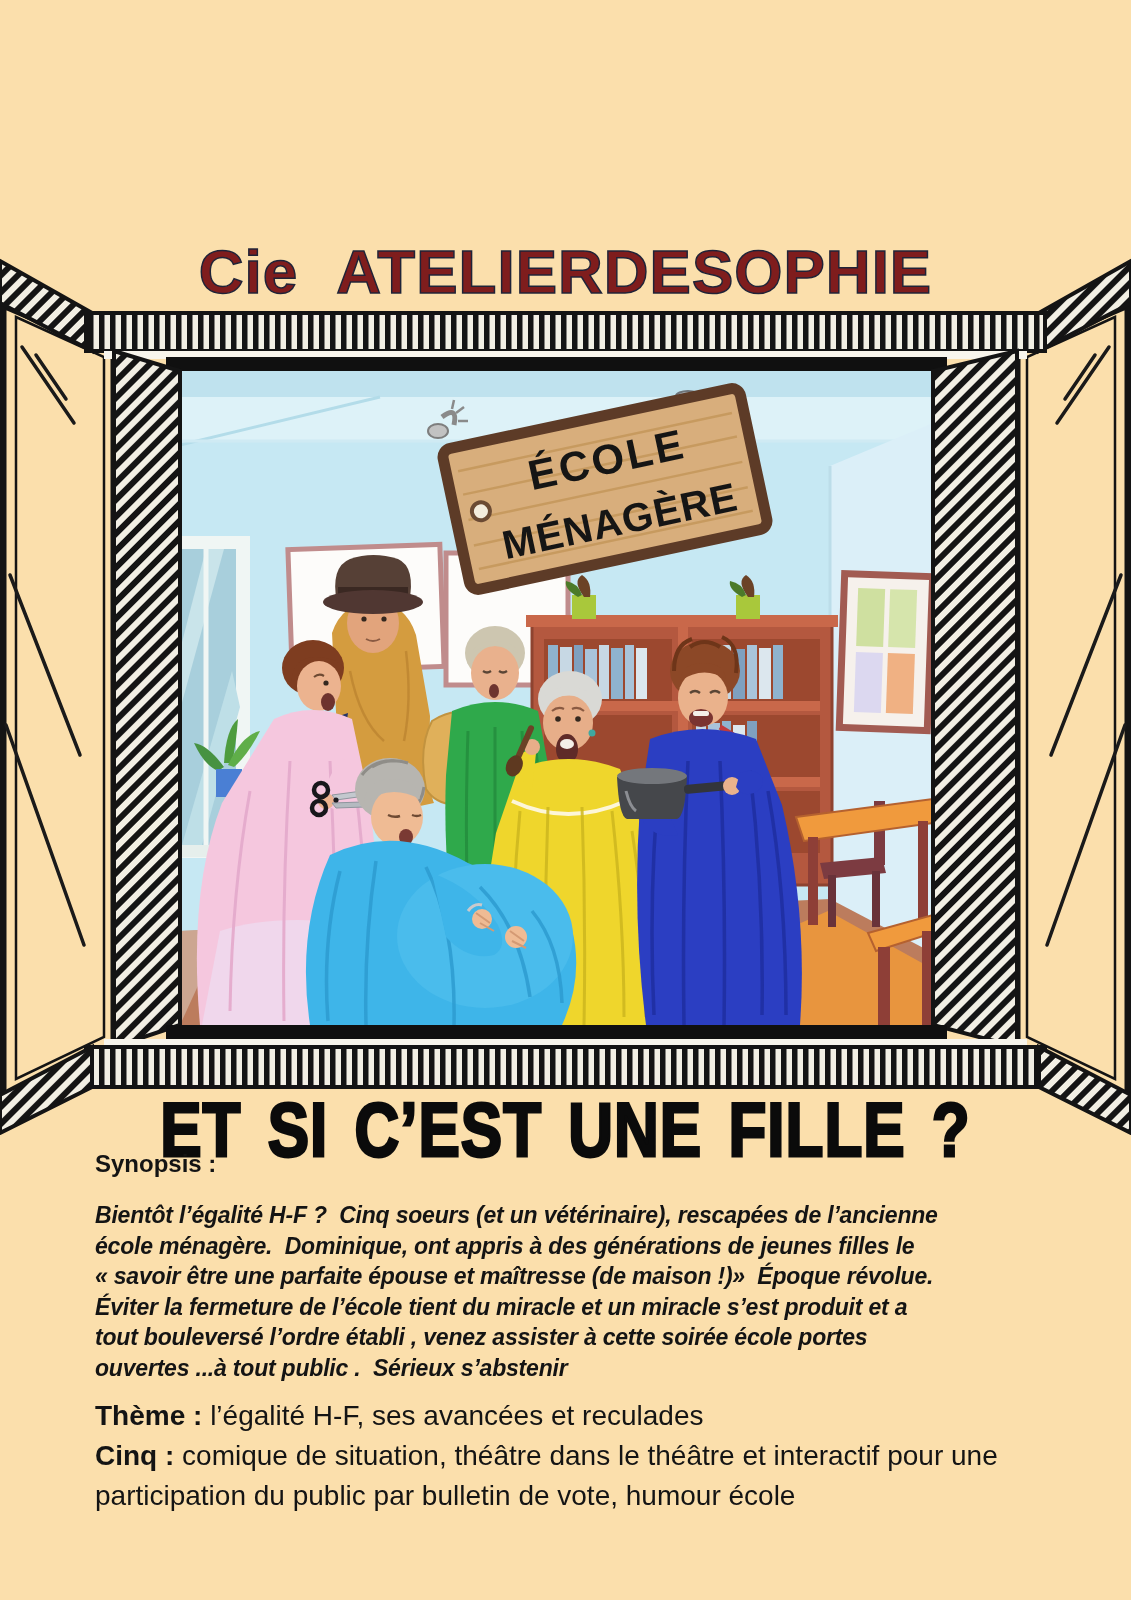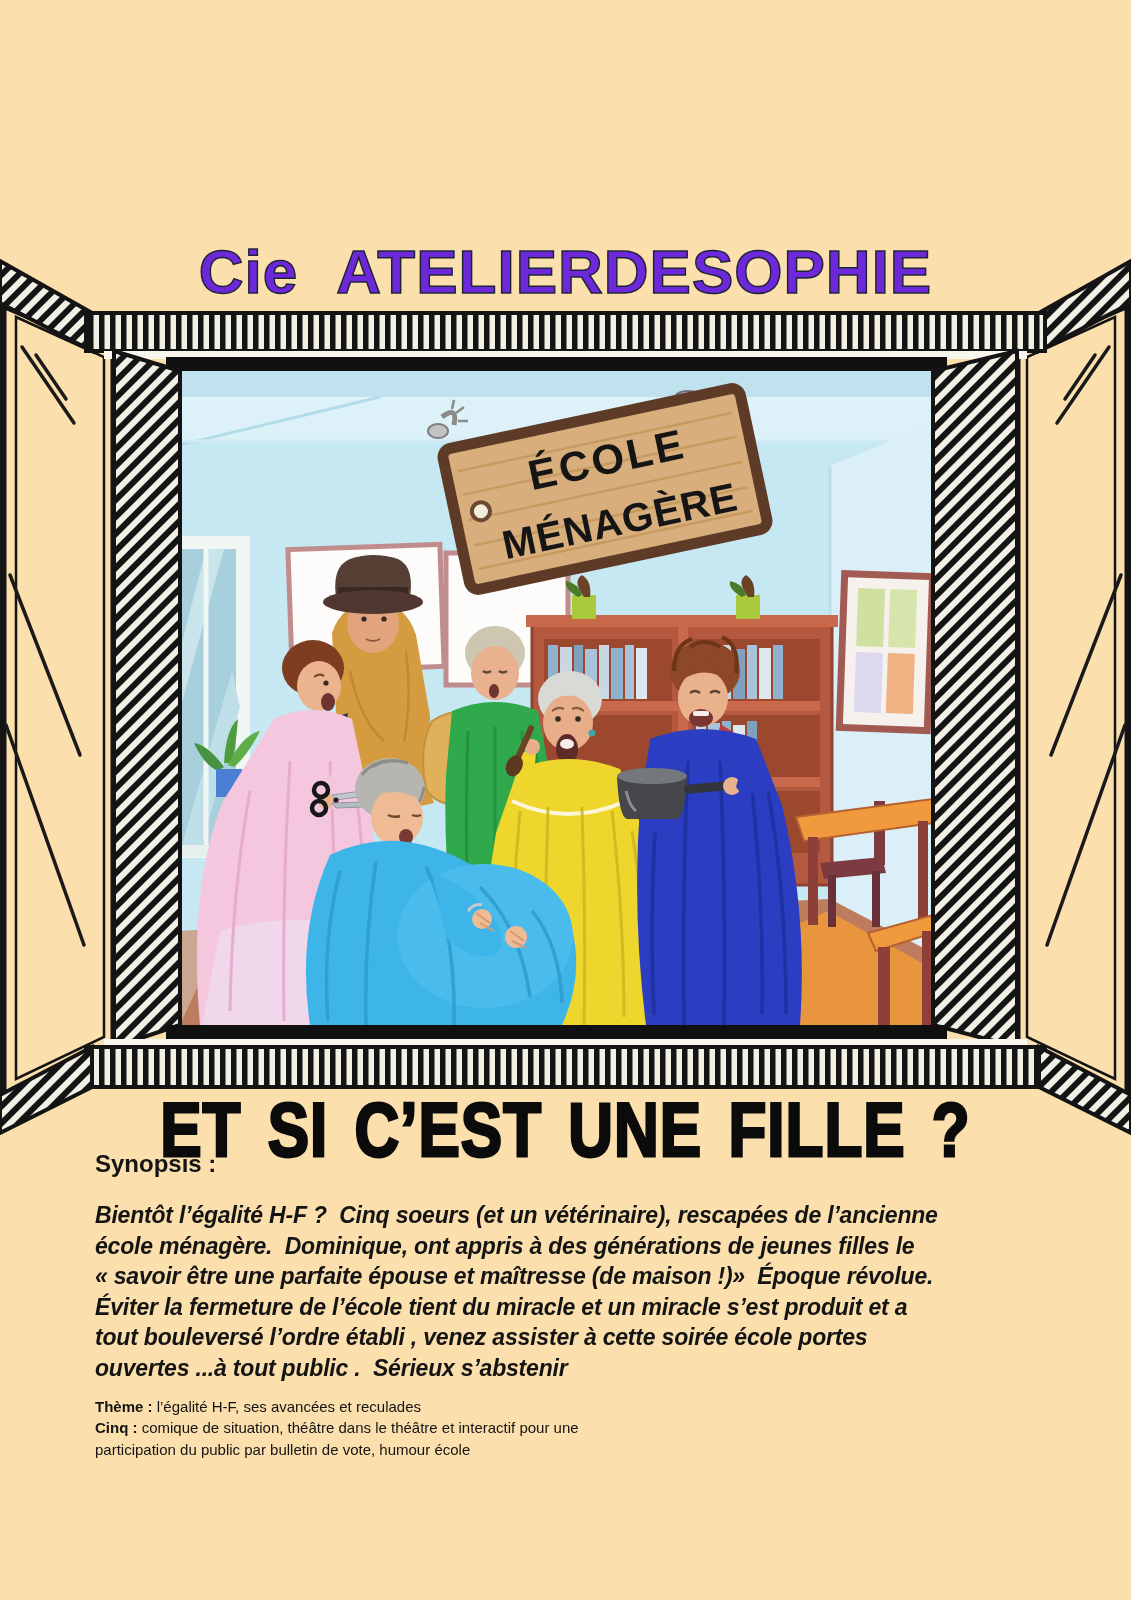--- a/index.html
+++ b/index.html
@@ -4,21 +4,21 @@
 <style>
   html,body{margin:0;padding:0;}
   .poster{
     position:relative; width:1131px; height:1600px;
     background:#FBDFAC; overflow:hidden;
     font-family:"Liberation Sans", sans-serif;
   }
   .company-title{
     position:absolute; top:236px; left:0; width:1131px;
     text-align:center; font-size:62px; font-weight:bold;
-    color:#6d28d9; letter-spacing:1px; word-spacing:22px;
+    color:#7f1d1d; letter-spacing:1px; word-spacing:22px;
     -webkit-text-stroke:1.5px #1F2338; white-space:nowrap;
   }
   .scene-wrap{
     position:absolute; left:180px; top:371px; width:753px; height:654px;
     overflow:hidden; z-index:1;
   }
   .frame-overlay{
     position:absolute; left:0; top:255px; width:1131px; height:880px;
     z-index:3; pointer-events:none;
   }
@@ -30,21 +30,21 @@
     z-index:4;
   }
   .text-block{
     position:absolute; left:95px; width:1005px; z-index:4; color:#141414;
   }
   .syn-heading{ top:1150px; font-size:24px; font-weight:bold; }
   .syn-body{
     top:1200px; font-size:23px; font-weight:bold; line-height:1.33;
     white-space:pre-wrap; letter-spacing:-0.2px;font-style:italic;
   }
-  .details{ top:1396px; font-size:15px; line-height:1.43; }
+  .details{ top:1396px; font-size:28px; line-height:1.43; }
   .details .lbl{ font-weight:bold; }
   .details .txt{ font-weight:normal; white-space:pre-wrap; }
   .detail-line{ margin:0; }
 </style>
 </head>
 <body>
 
 <div class="poster">
 
   <div class="company-title">Cie ATELIERDESOPHIE</div>

